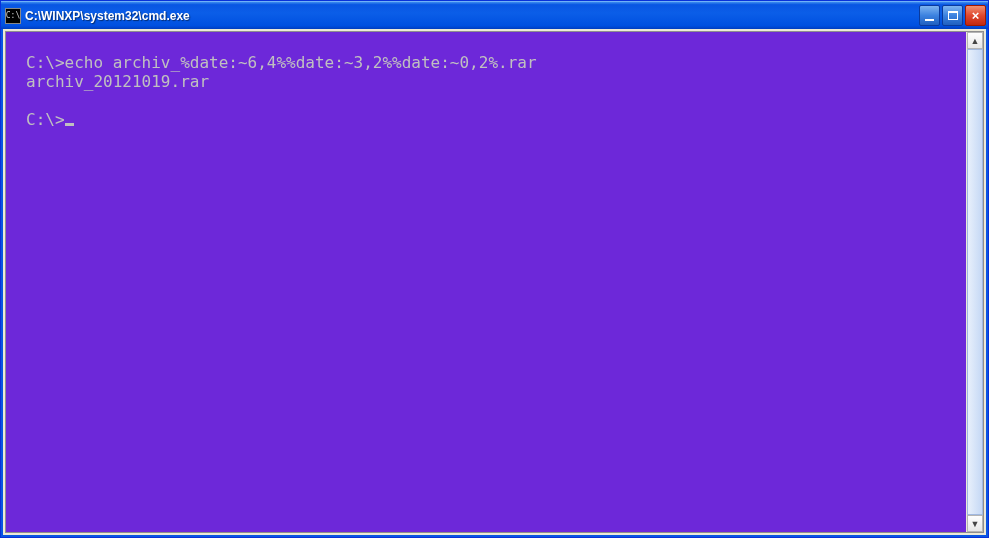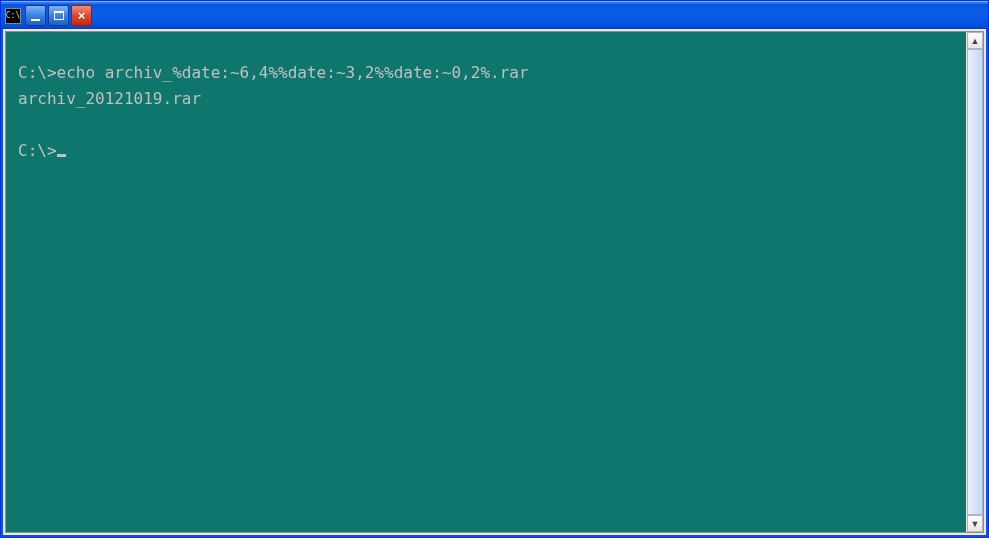--- a/index.html
+++ b/index.html
@@ -99,26 +99,26 @@
       display: flex;
     }
     .console-wrap {
       flex: 1;
       display: flex;
       background: #000;
       border: 1px solid #8e8e8e;
     }
     .console {
       flex: 1;
-      background: #0f766e;
+      background: #6d28d9;
       color: #c0c0c0;
       font-family: 'Lucida Console', 'Consolas', monospace;
       font-size: 16px;
-      line-height: 26px;
-      padding: 2px 12px;
+      line-height: 19px;
+      padding: 2px 20px;
       white-space: pre;
       overflow: hidden;
     }
     .cursor {
       display: inline-block;
       width: 9px;
       height: 3px;
       background: #c0c0c0;
       vertical-align: baseline;
       margin-bottom: -1px;
@@ -155,20 +155,21 @@
       background: linear-gradient(to right, #e8f0fb, #c5d8f5);
       border: 1px solid #a0b8e0;
     }
   </style>
 </head>
 <body>
 
 <div class="window">
   <div class="titlebar">
     <div class="titlebar-icon">C:\</div>
+    <div class="titlebar-title">C:\WINXP\system32\cmd.exe</div>
     <div class="titlebar-buttons">
       <div class="titlebar-btn">
         <div class="min-icon"></div>
       </div>
       <div class="titlebar-btn">
         <div class="max-icon"></div>
       </div>
       <div class="titlebar-btn close">
         <span class="close-x">×</span>
       </div>

